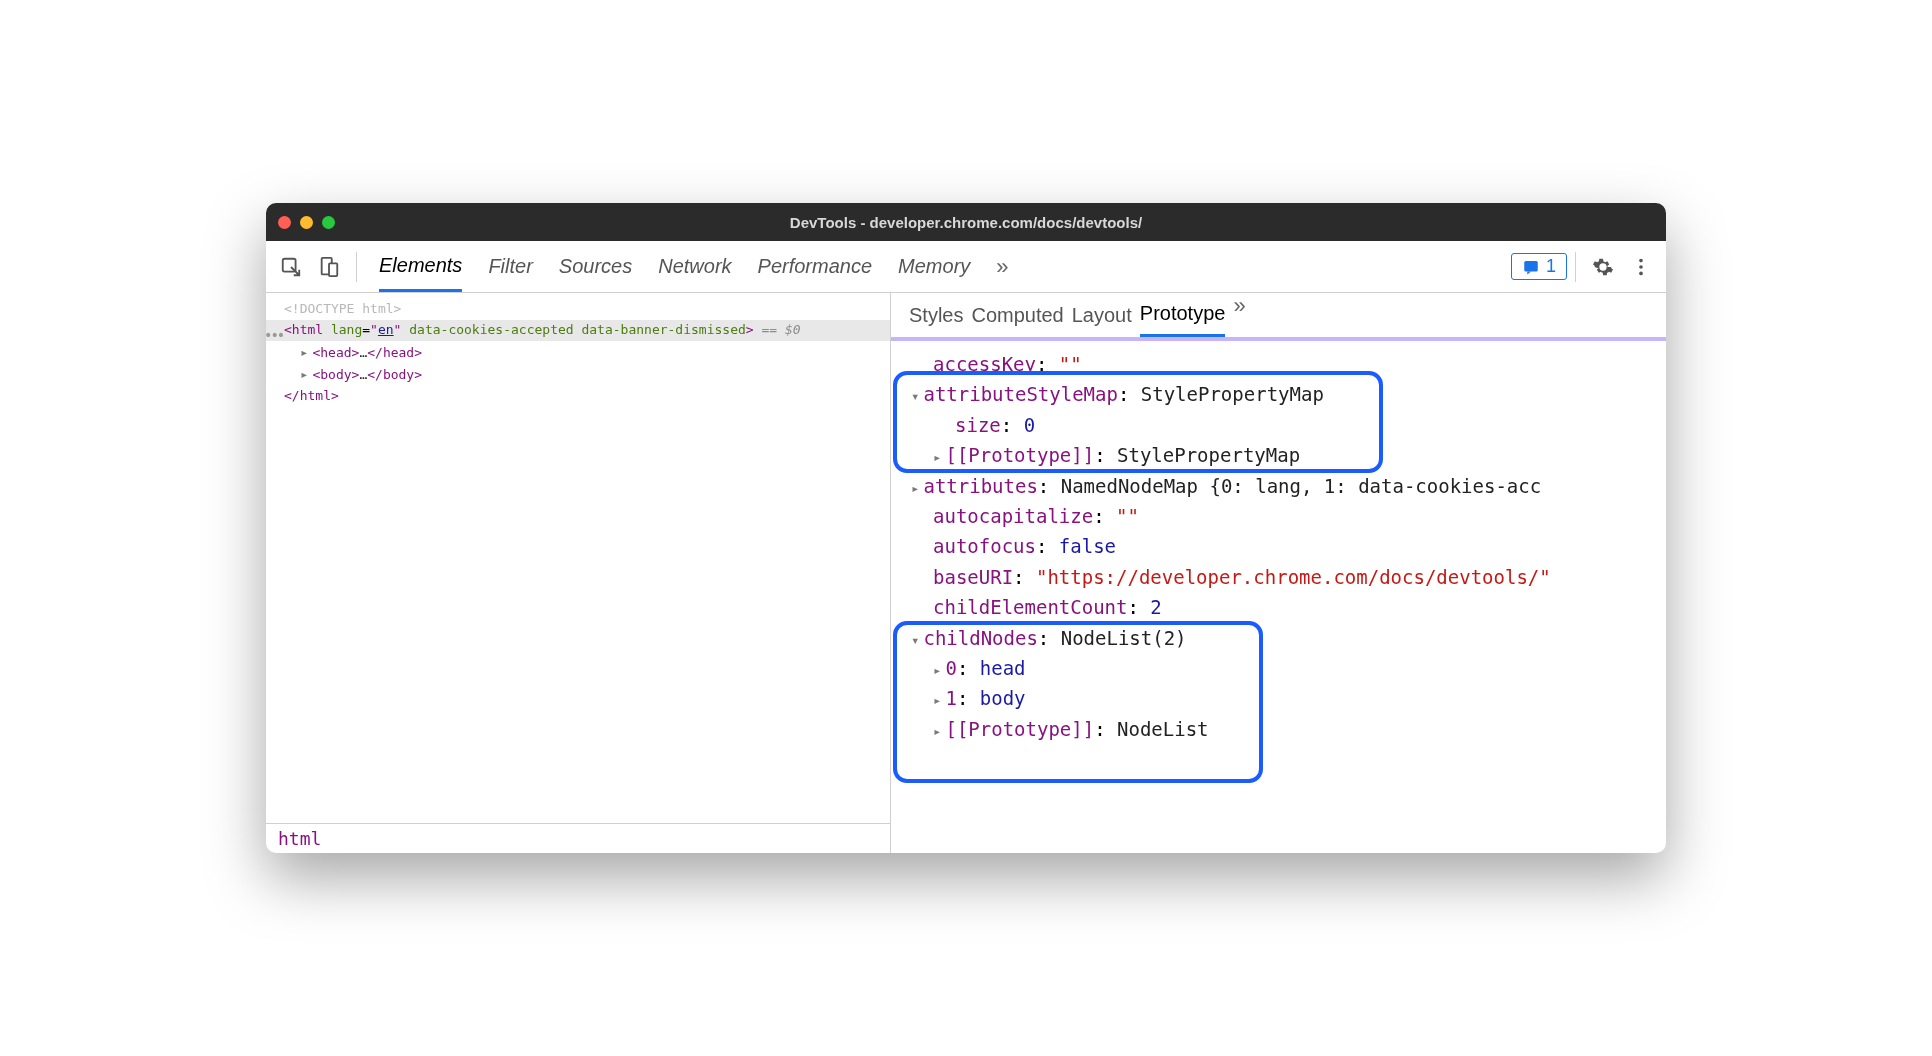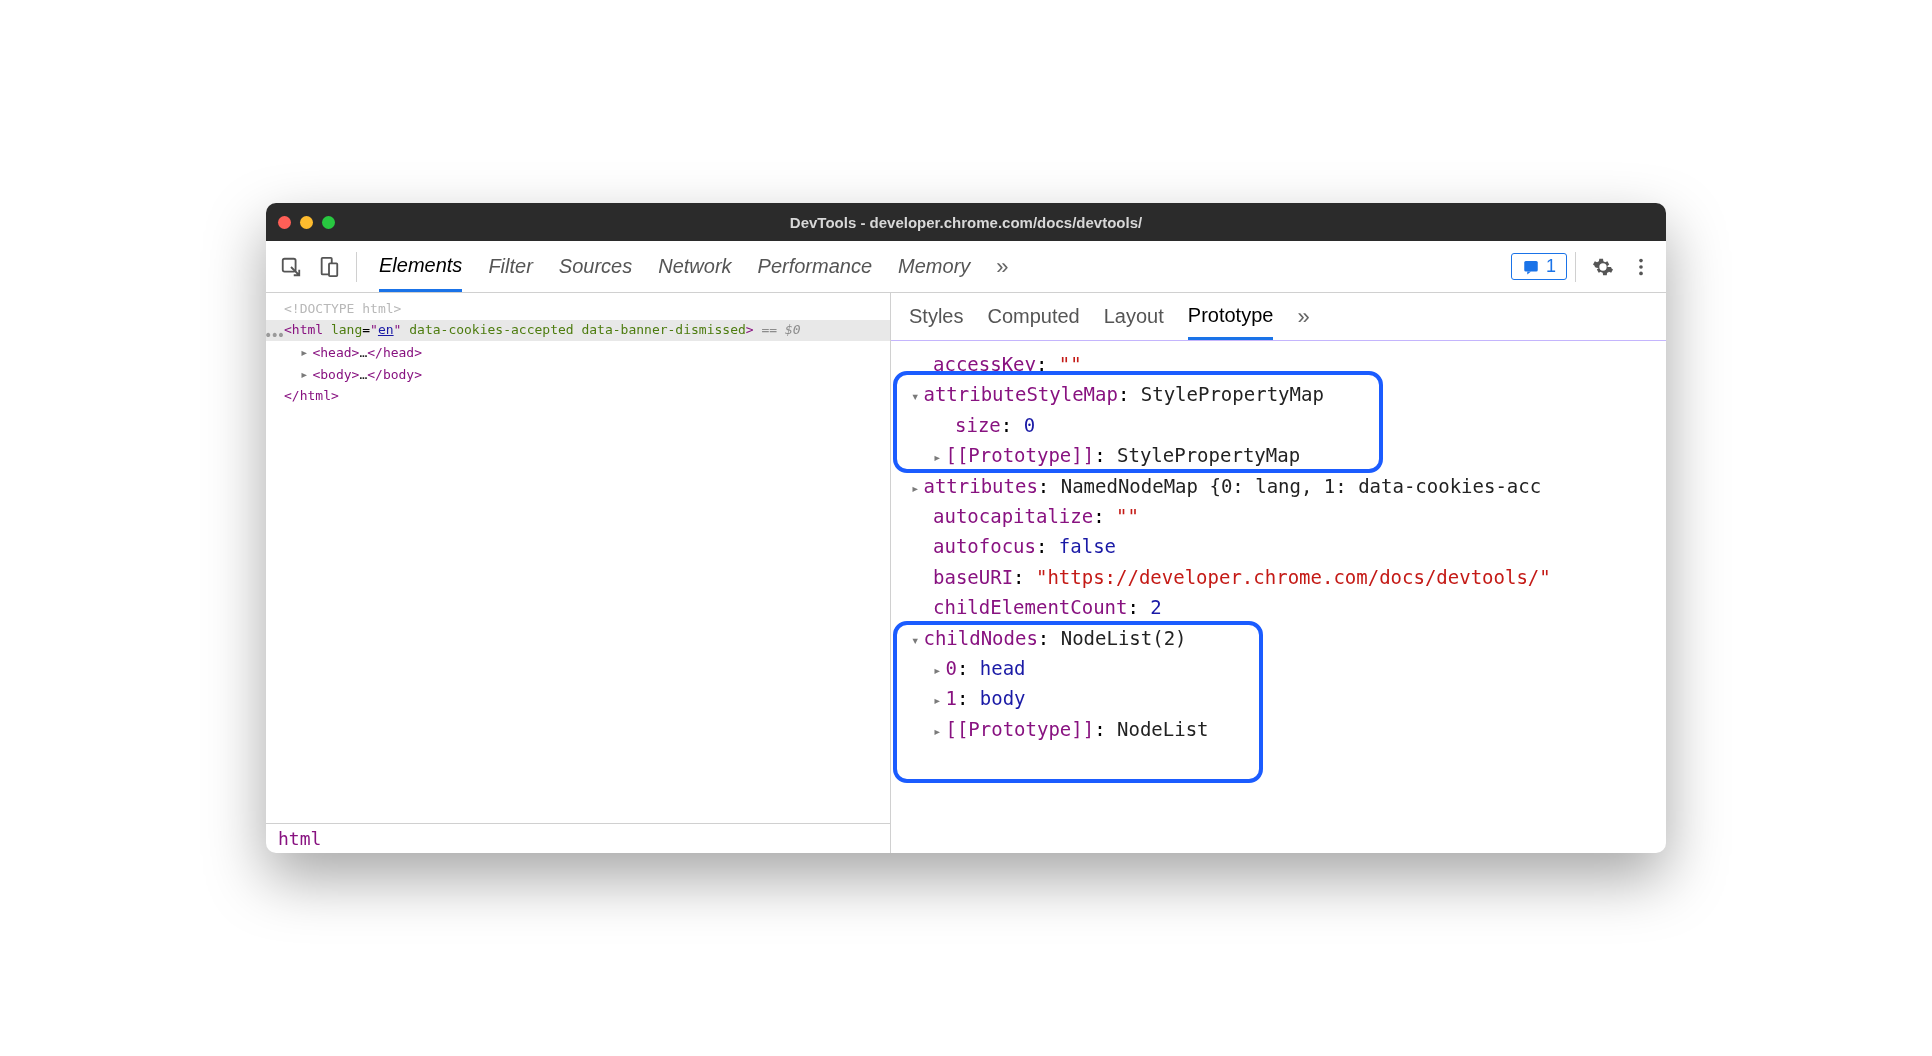--- a/index.html
+++ b/index.html
@@ -74,22 +74,22 @@
   .caret::before { content:"▸"; color:#7a7a7a; margin-right:4px; font-size:14px; display:inline-block; }
   .tag-punc{color:#881280;}
   .tag-name{color:#881280;}
   .attr-name{color:#4d7c0f;}
   .attr-val{color:#1a1aa6;text-decoration:underline;}
   .ellips{color:#222;}
   .selvar{color:#8c8c8c; font-style:italic;}
   .breadcrumb { border-top:1px solid #d0d0d0; padding:4px 12px; font-size:18px; color:#881280; font-family: Menlo, Consolas, monospace;}
   .right-pane { flex:1; display:flex; flex-direction:column; overflow:hidden;}
   .subtabs {
-    display:flex; align-items:center; gap: 24px; padding: 0 18px;
-    font-size:20px; height:48px; border-bottom:1px solid #c4b5fd;
+    display:flex; align-items:flex-start; gap: 8px; padding: 0 18px;
+    font-size:20px; height:48px; border-bottom:4px solid #c4b5fd;
   }
   .subtabs .stab { color:#555; cursor:pointer; height:100%; display:flex; align-items:center;}
   .subtabs .stab.active { color:#000; border-bottom:3px solid #1a73e8; }
   .filterbar {
     display:flex; align-items:center; justify-content:space-between;
     padding: 6px 18px; border-bottom:1px solid #d0d0d0; color:#888; font-size:19px;
   }
   .filterbar input { border:none; outline:none; font-size:19px; color:#333; width:200px; }
   .showall { display:flex; align-items:center; gap:10px; color:#333; }
   .cb { width:20px; height:20px; border:2px solid #777; border-radius:5px; }

